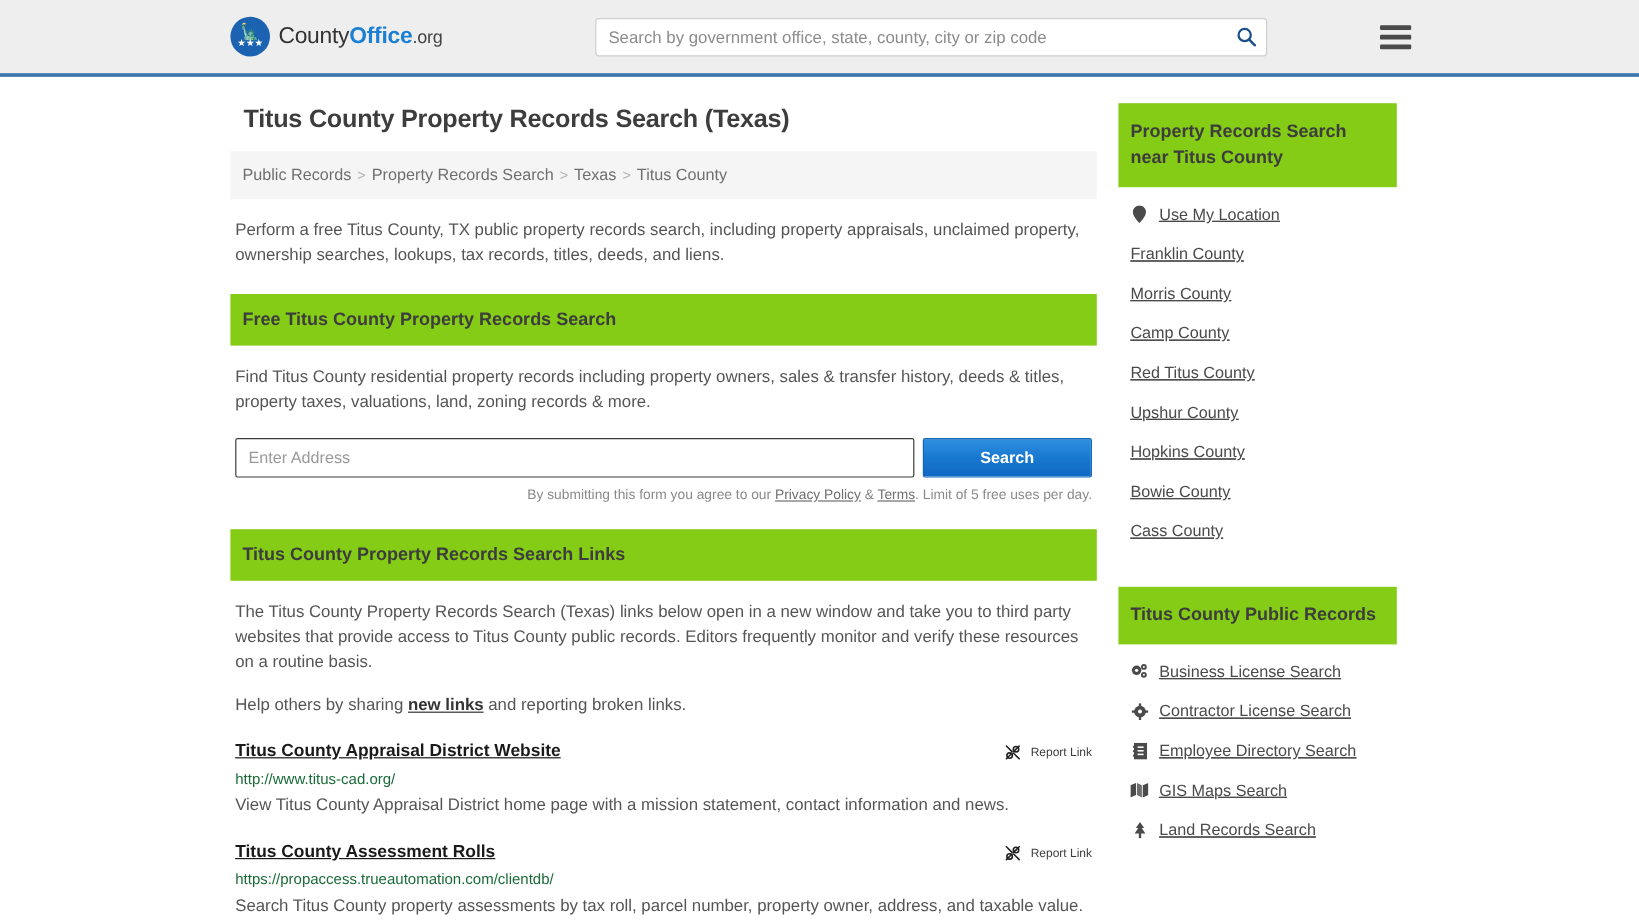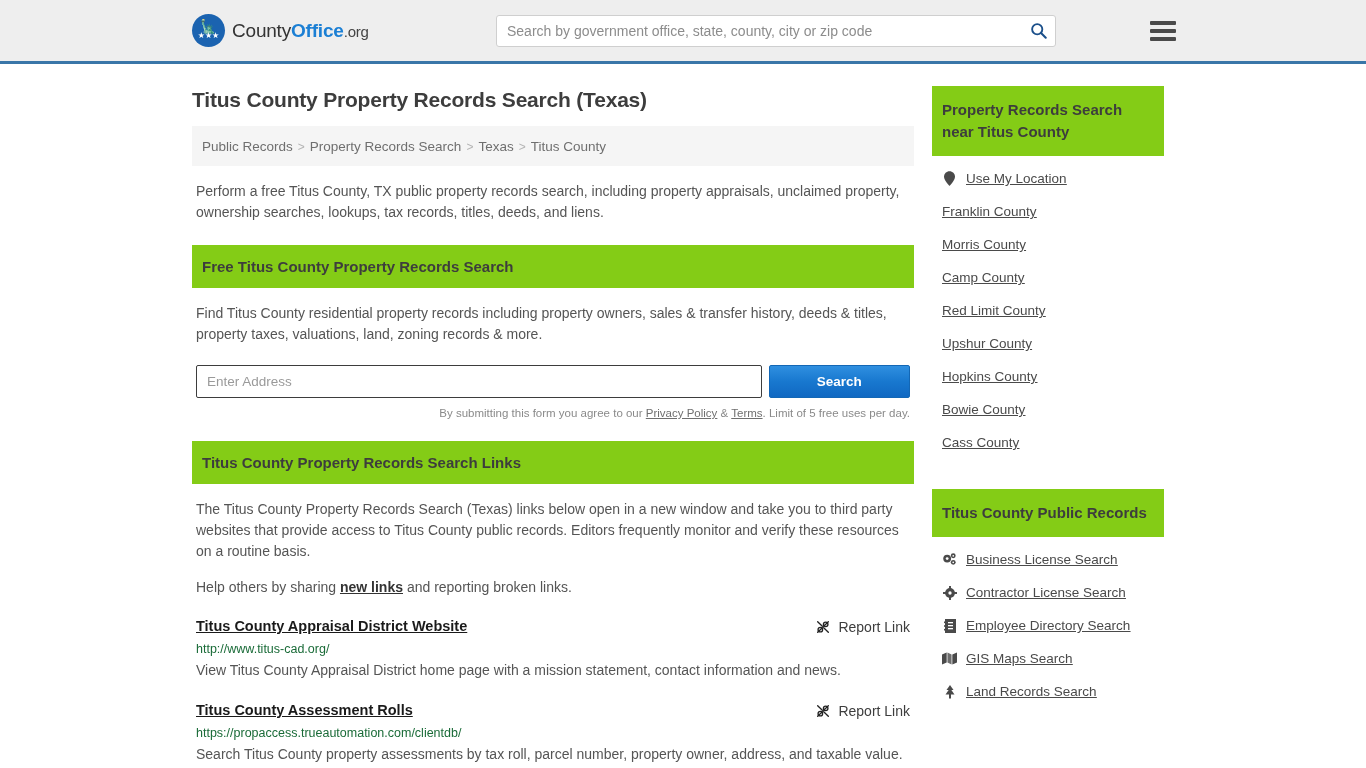--- a/index.html
+++ b/index.html
@@ -92,21 +92,21 @@
     gap: 18px;
     align-items: flex-start;
   }
   .col-main { width: 722px; flex: 0 0 722px; }
   .col-side { width: 232px; flex: 0 0 232px; padding-top: 22px; }
 
   .page-title {
     font-size: 21px;
     font-weight: bold;
     color: #3d3d3d;
-    margin: 24px 0 14px 0;
+    margin: 24px 0 14px 11px;
     letter-spacing: -0.2px;
   }
 
   .bar {
     background: #f5f5f5;
     padding: 11px 10px;
   }
   .breadcrumb { font-size: 13.5px; color: #6f6f6f; }
   .breadcrumb a { color: #6f6f6f; text-decoration: none; }
   .breadcrumb .sep { color: #b4b4b4; margin: 0 5px; font-size: 12px; }
@@ -178,21 +178,21 @@
     font-weight: bold;
     color: #1a1a1a;
     text-decoration: underline;
     cursor: pointer;
   }
   .report-link {
     display: flex;
     align-items: center;
     gap: 7px;
     color: #3d3d3d;
-    font-size: 14px;
+    font-size: 10px;
     cursor: pointer;
     white-space: nowrap;
     padding-top: 1px;
   }
   .link-url {
     font-size: 12.5px;
     color: #1a6b38;
     margin-top: 7px;
     word-break: break-all;
   }
@@ -354,21 +354,21 @@
         <div class="side-item">
           <a href="#">Franklin County</a>
         </div>
         <div class="side-item">
           <a href="#">Morris County</a>
         </div>
         <div class="side-item">
           <a href="#">Camp County</a>
         </div>
         <div class="side-item">
-          <a href="#">Red Limit County</a>
+          <a href="#">Red Titus County</a>
         </div>
         <div class="side-item">
           <a href="#">Upshur County</a>
         </div>
         <div class="side-item">
           <a href="#">Hopkins County</a>
         </div>
         <div class="side-item">
           <a href="#">Bowie County</a>
         </div>

